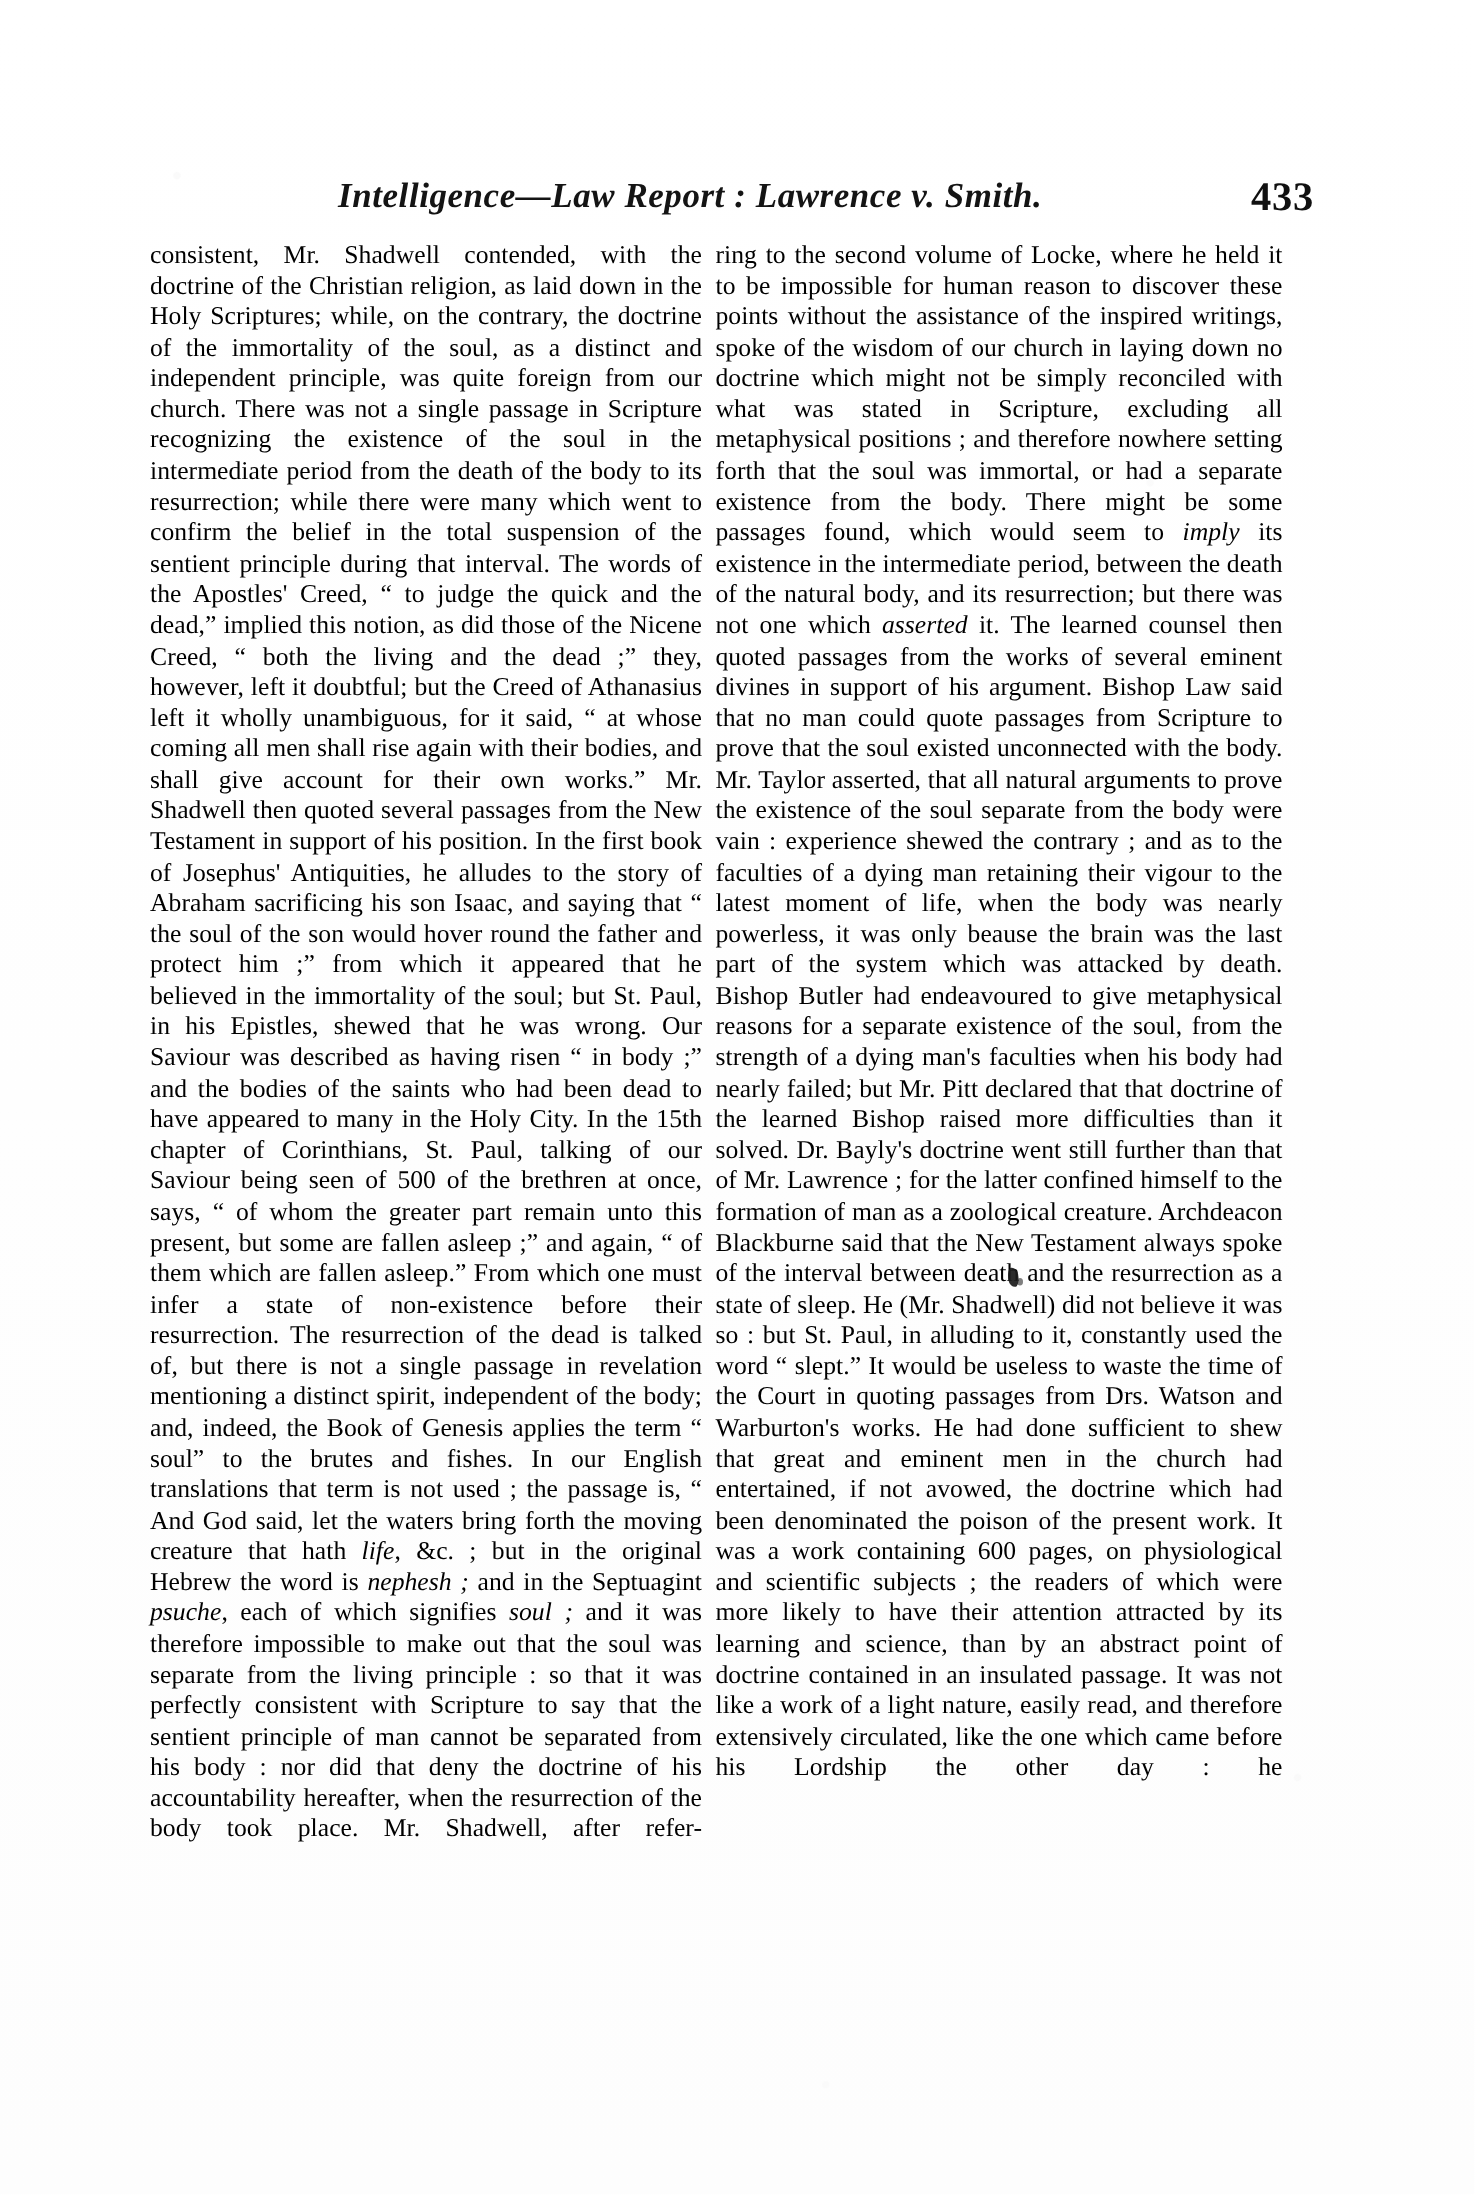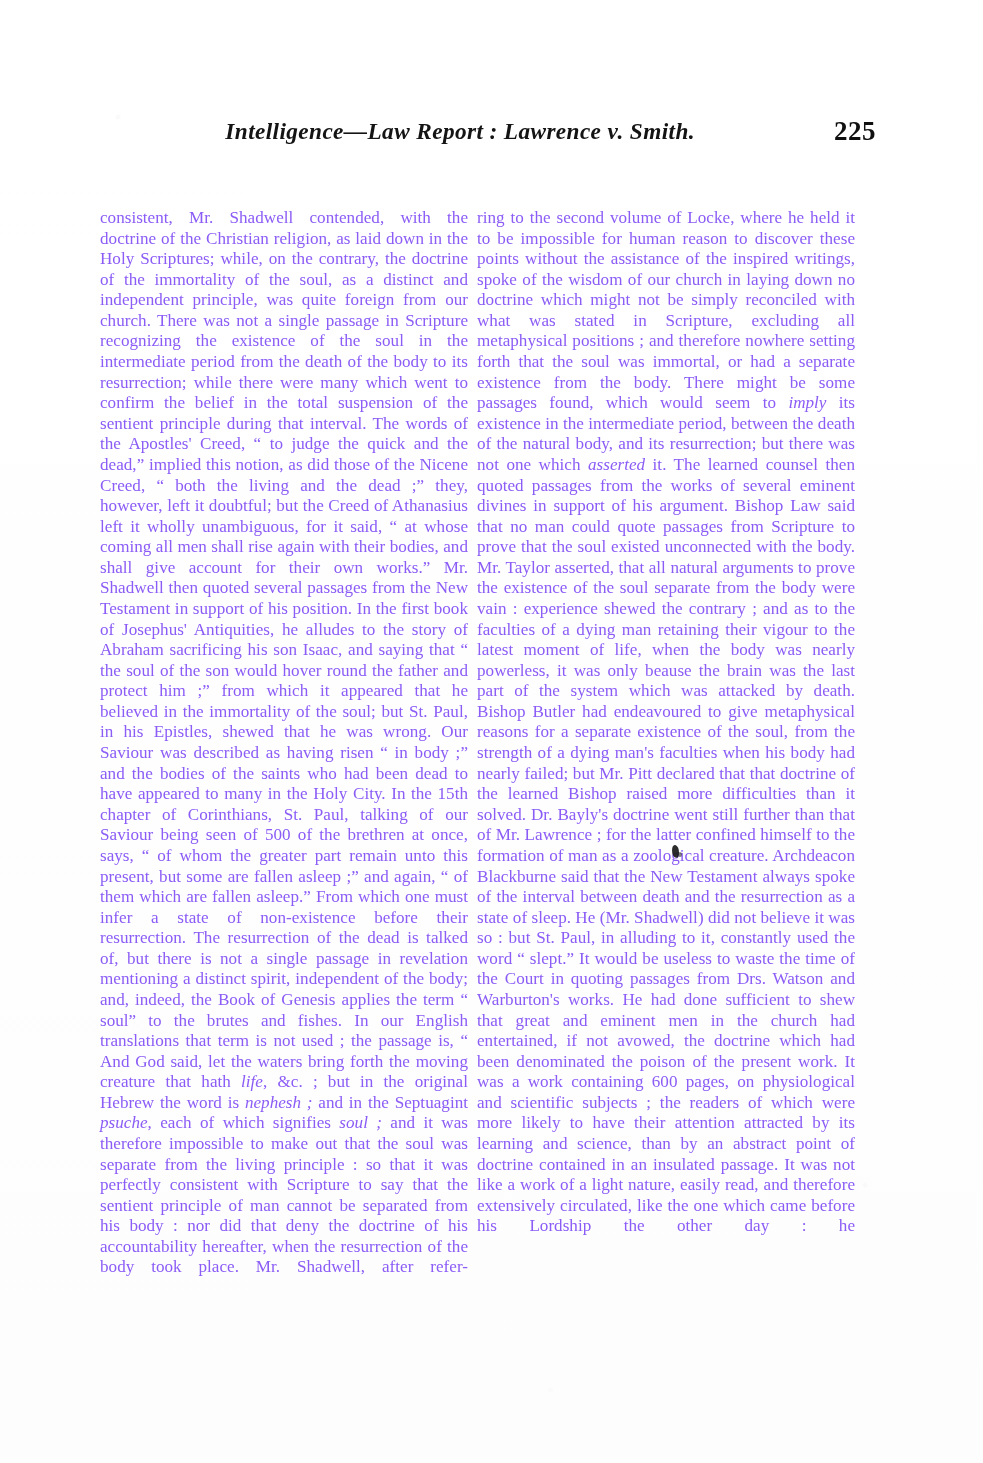--- a/index.html
+++ b/index.html
@@ -74,22 +74,21 @@
     top: 160px;
     width: 983px;
   }
   .col {
     position: absolute;
     top: 0;
     font-size: 17.1px;
     line-height: 20.58px;
     text-align: justify;
     text-justify: inter-word;
-    color: #8b5cf6;
-    margin-top: 48px;
+    color: #000000;
     -webkit-font-smoothing: none;
   }
   .col-left  { left: 100px;  width: 368px; }
   .col-right { left: 477px;  width: 378px; }
 
   .col p {
     margin: 0;
     text-align: justify;
   }
   
@@ -128,21 +127,21 @@
 </style>
 </head>
 <body>
 
 <div class="page"></div>
 
 <div class="sheet">
 
   <div class="runhead">
     <div class="runhead-title">Intelligence—Law Report : Lawrence v. Smith.</div>
-    <div class="runhead-folio">225</div>
+    <div class="runhead-folio">433</div>
   </div>
 
   <div class="columns">
     <div class="col col-left">
       <p>consistent, Mr. Shadwell contended, with the doctrine of the Christian religion, as laid down in the Holy Scriptures; while, on the contrary, the doctrine of the immortality of the soul, as a distinct and independent principle, was quite foreign from our church. There was not a single passage in Scripture recognizing the existence of the soul in the intermediate period from the death of the body to its resurrection; while there were many which went to confirm the belief in the total suspension of the sentient principle during that interval. The words of the Apostles' Creed, “ to judge the quick and the dead,” implied this notion, as did those of the Nicene Creed, “ both the living and the dead ;” they, however, left it doubtful; but the Creed of Athanasius left it wholly unambiguous, for it said, “ at whose coming all men shall rise again with their bodies, and shall give account for their own works.” Mr. Shadwell then quoted several passages from the New Testament in support of his position. In the first book of Josephus' Antiquities, he alludes to the story of Abraham sacrificing his son Isaac, and saying that “ the soul of the son would hover round the father and protect him ;” from which it appeared that he believed in the immortality of the soul; but St. Paul, in his Epistles, shewed that he was wrong. Our Saviour was described as having risen “ in body ;” and the bodies of the saints who had been dead to have appeared to many in the Holy City. In the 15th chapter of Corinthians, St. Paul, talking of our Saviour being seen of 500 of the brethren at once, says, “ of whom the greater part remain unto this present, but some are fallen asleep ;” and again, “ of them which are fallen asleep.” From which one must infer a state of non-existence before their resurrection. The resurrection of the dead is talked of, but there is not a single passage in revelation mentioning a distinct spirit, independent of the body; and, indeed, the Book of Genesis applies the term “ soul” to the brutes and fishes. In our English translations that term is not used ; the passage is, “ And God said, let the waters bring forth the moving creature that hath <i>life</i>, &amp;c. ; but in the original Hebrew the word is <i>nephesh ;</i> and in the Septuagint <i>psuche</i>, each of which signifies <i>soul ;</i> and it was therefore impossible to make out that the soul was separate from the living principle : so that it was perfectly consistent with Scripture to say that the sentient principle of man cannot be separated from his body : nor did that deny the doctrine of his accountability hereafter, when the resurrection of the body took place. Mr. Shadwell, after refer-</p>
     </div>
     <div class="col col-right">
       <p>ring to the second volume of Locke, where he held it to be impossible for human reason to discover these points without the assistance of the inspired writings, spoke of the wisdom of our church in laying down no doctrine which might not be simply reconciled with what was stated in Scripture, excluding all metaphysical positions ; and therefore nowhere setting forth that the soul was immortal, or had a separate existence from the body. There might be some passages found, which would seem to <i>imply</i> its existence in the intermediate period, between the death of the natural body, and its resurrection; but there was not one which <i>asserted</i> it. The learned counsel then quoted passages from the works of several eminent divines in support of his argument. Bishop Law said that no man could quote passages from Scripture to prove that the soul existed unconnected with the body. Mr. Taylor asserted, that all natural arguments to prove the existence of the soul separate from the body were vain : experience shewed the contrary ; and as to the faculties of a dying man retaining their vigour to the latest moment of life, when the body was nearly powerless, it was only beause the brain was the last part of the system which was attacked by death. Bishop Butler had endeavoured to give metaphysical reasons for a separate existence of the soul, from the strength of a dying man's faculties when his body had nearly failed; but Mr. Pitt declared that that doctrine of the learned Bishop raised more difficulties than it solved. Dr. Bayly's doctrine went still further than that of Mr. Lawrence ; for the latter confined himself to the formation of man as a zoological creature. Archdeacon Blackburne said that the New Testament always spoke of the interval between death and the resurrection as a state of sleep. He (Mr. Shadwell) did not believe it was so : but St. Paul, in alluding to it, constantly used the word “ slept.” It would be useless to waste the time of the Court in quoting passages from Drs. Watson and Warburton's works. He had done sufficient to shew that great and eminent men in the church had entertained, if not avowed, the doctrine which had been denominated the poison of the present work. It was a work containing 600 pages, on physiological and scientific subjects ; the readers of which were more likely to have their attention attracted by its learning and science, than by an abstract point of doctrine contained in an insulated passage. It was not like a work of a light nature, easily read, and therefore extensively circulated, like the one which came before his Lordship the other day : he</p>
     </div>
   </div>

